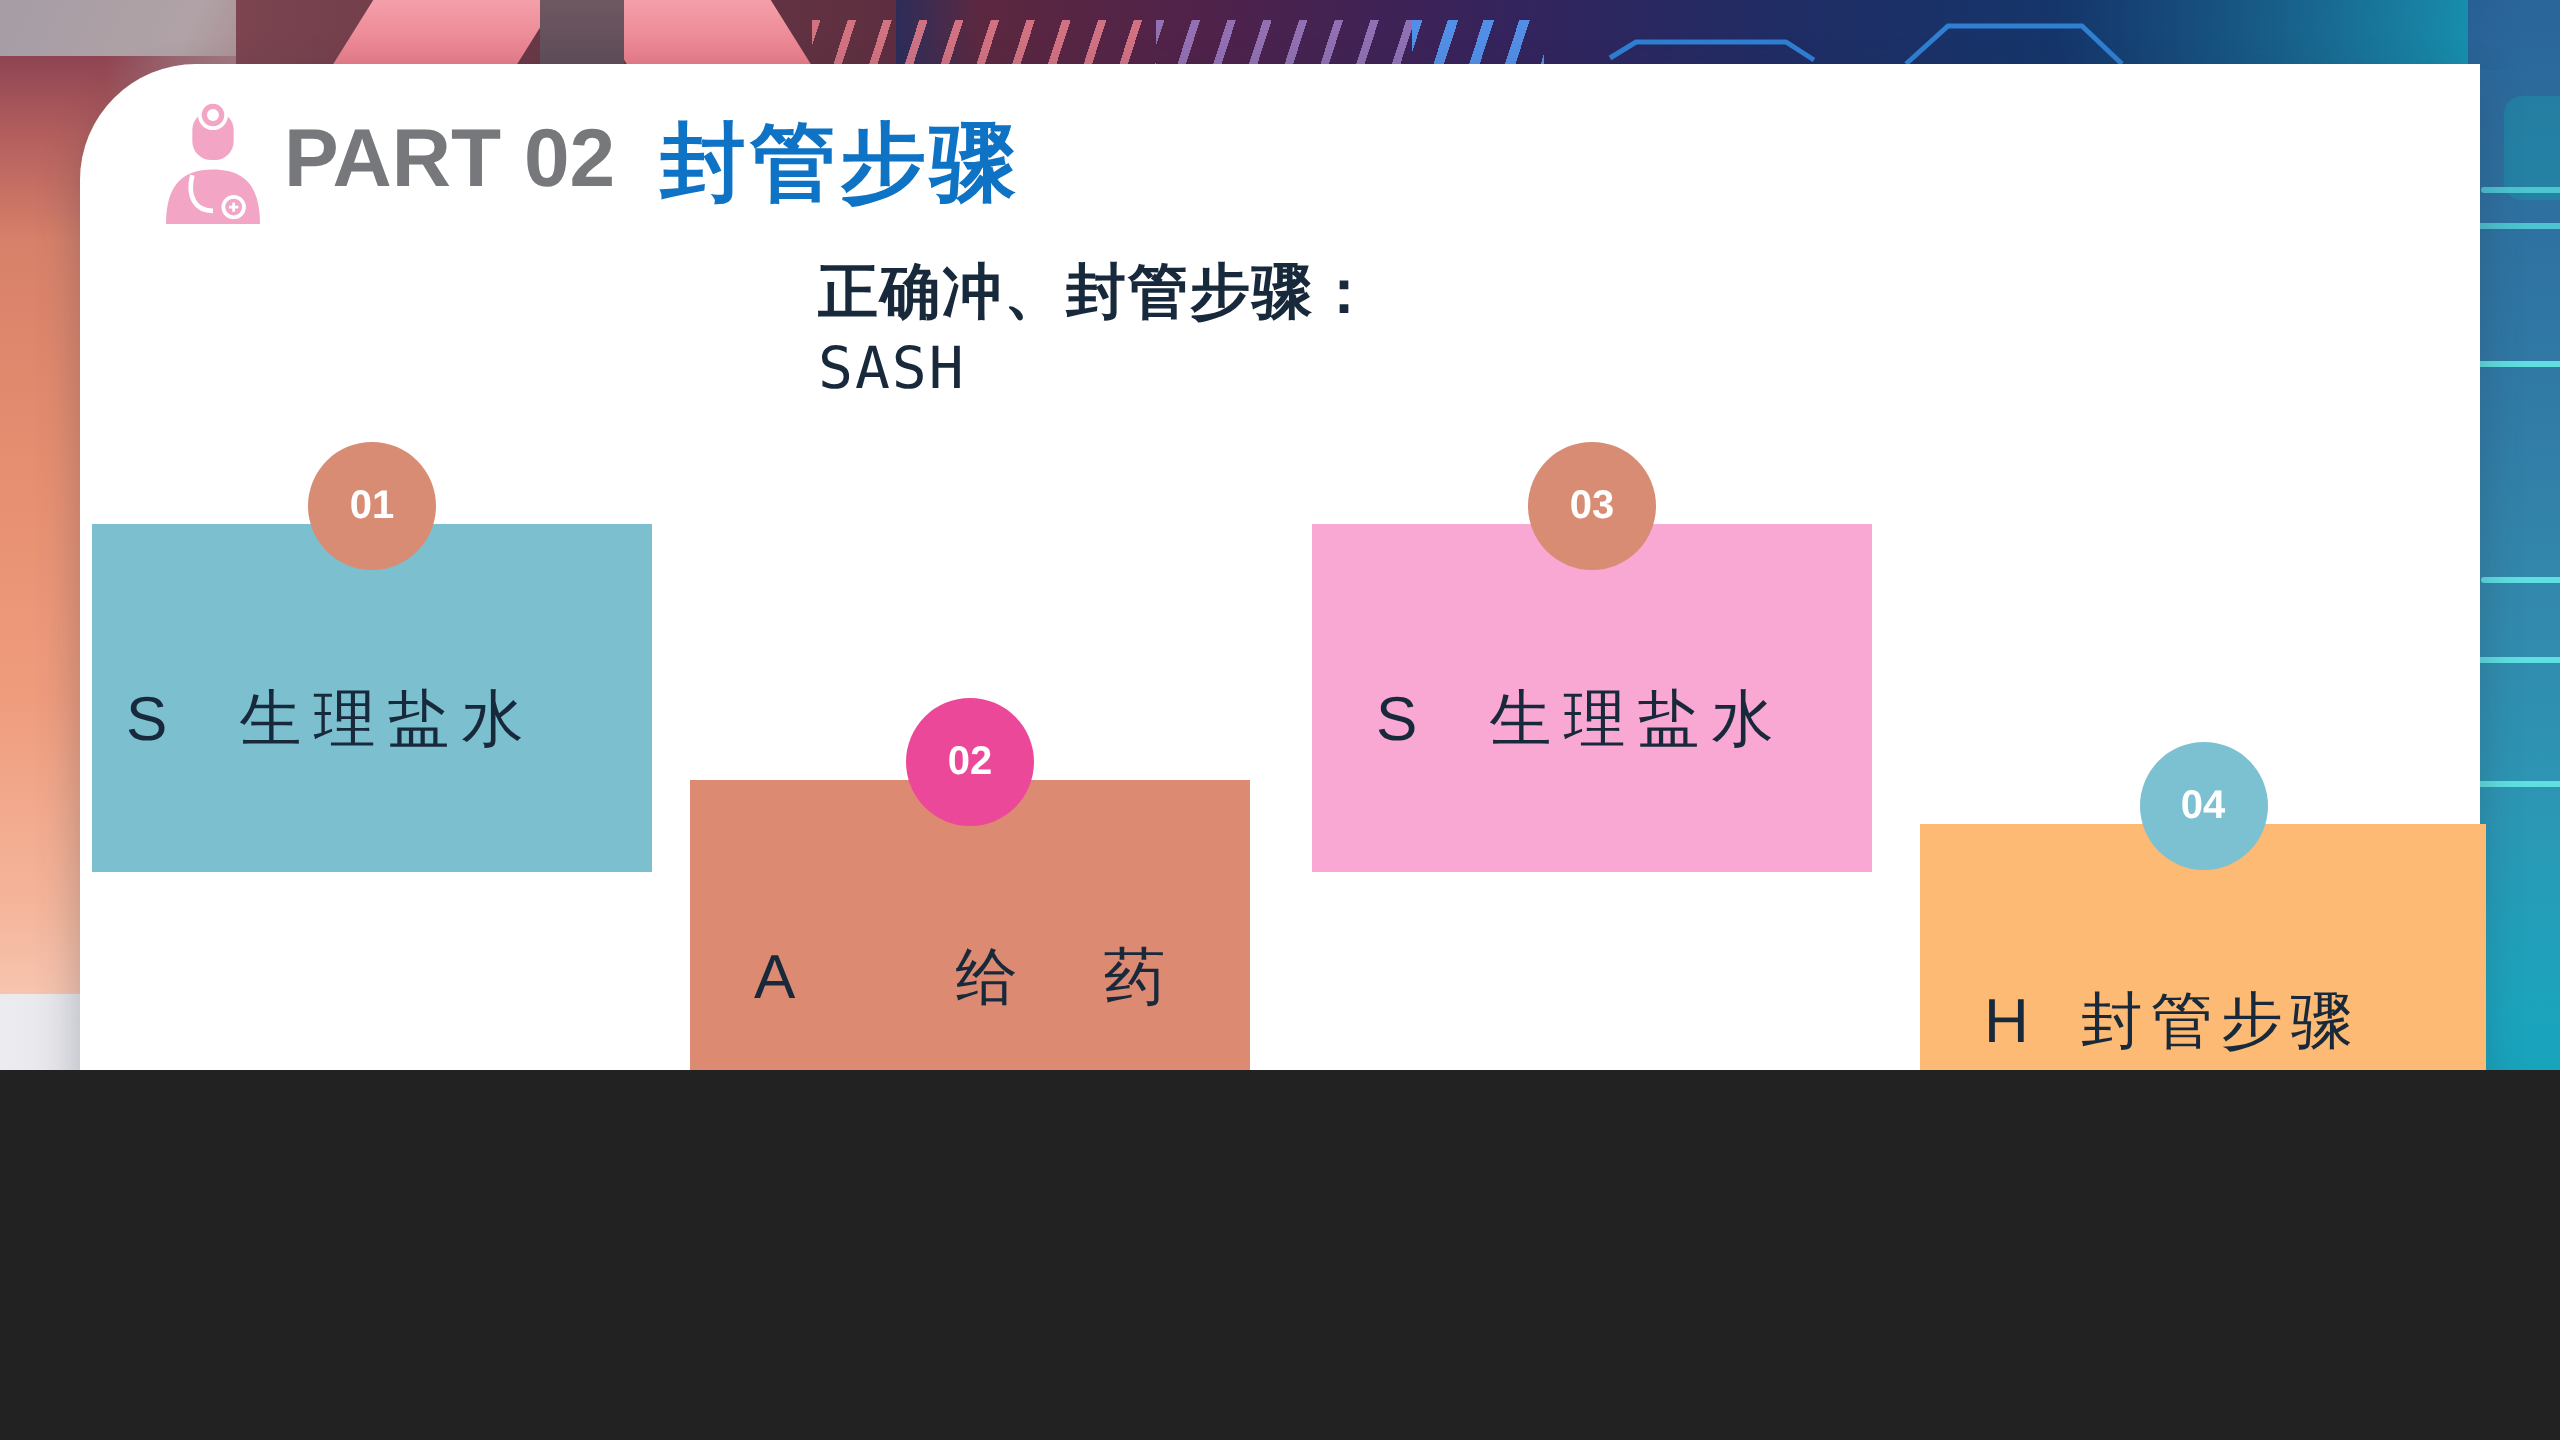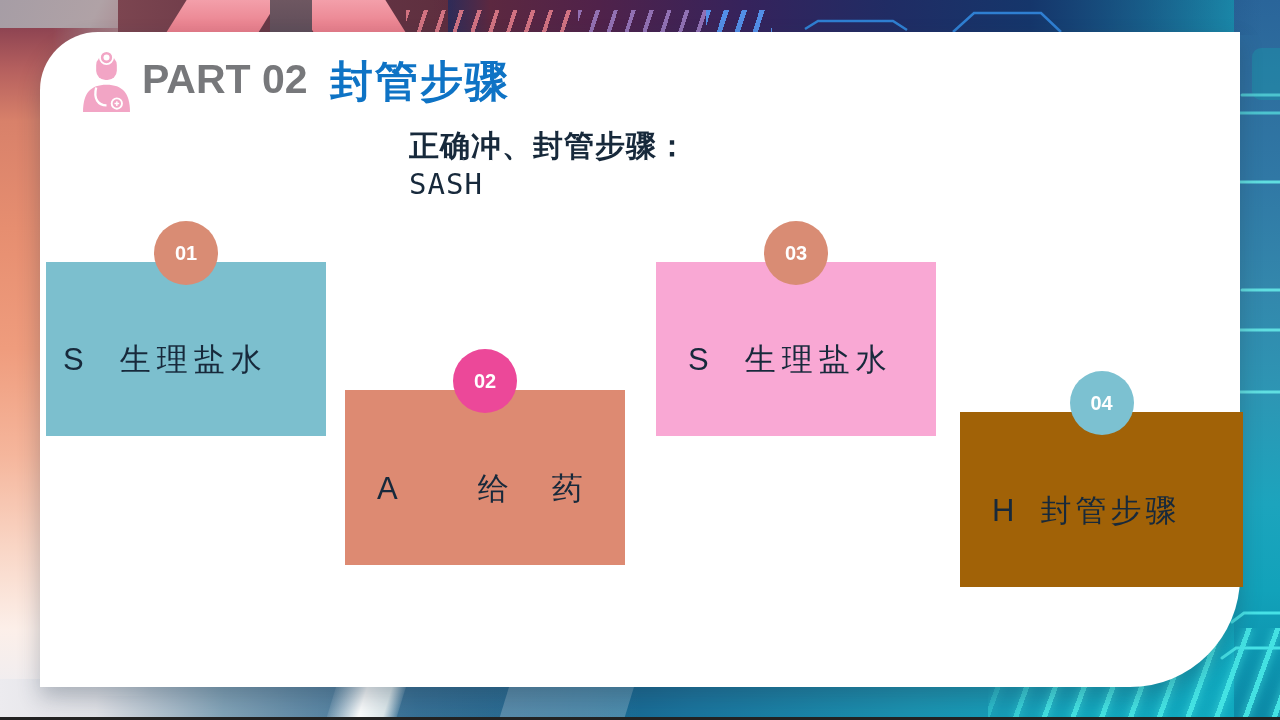--- a/index.html
+++ b/index.html
@@ -1,16 +1,16 @@
 <!DOCTYPE html>
 <html><head>
 <meta charset="utf-8">
 <style>
   html,body{margin:0;padding:0;background:#222;}
-  .stage{position:relative;width:1280px;height:717px;overflow:hidden;
+  .stage{position:relative;width:1280px;height:535px;overflow:hidden;
          font-family:"Liberation Sans","DejaVu Sans",sans-serif;}
   .abs{position:absolute;}
 
   
   .bg-base{inset:0;background:linear-gradient(115deg,
       #8f8894 0%, #6a4a5e 5%, #5e2a44 10%, #3a2756 18%, #1e2b60 27%,
       #123a6c 38%, #15537f 50%, #1a739c 63%, #1b92b0 77%, #13a6bd 88%, #0fa9bf 100%);}
   .bg-right{top:0;right:0;width:46px;height:720px;background:linear-gradient(to bottom,
       #2a659a 0%, #2e6f9f 12%, #3078a5 25%, #3387ac 40%, #2d96b4 55%,
       #1ca4bd 70%, #12a2ba 82%, #0d93ae 92%, #0c89a6 100%);}
@@ -163,21 +163,21 @@
   </div>
 
   <div class="abs step s3" style="background: #f9a8d4;">
     <div class="badge" style="background: rgb(217, 140, 116);">
       <span>03</span>
     </div>
     <span class="letter">S</span>
     <span class="label">生理盐水</span>
   </div>
 
-  <div class="abs step s4" style="background: #a16207;">
+  <div class="abs step s4" style="background: #fdba74;">
     <div class="badge" style="background: rgb(124, 193, 209);">
       <span>04</span>
     </div>
     <span class="letter">H</span>
     <span class="label">封管步骤</span>
   </div>
 
 </div>
 
 </body></html>

